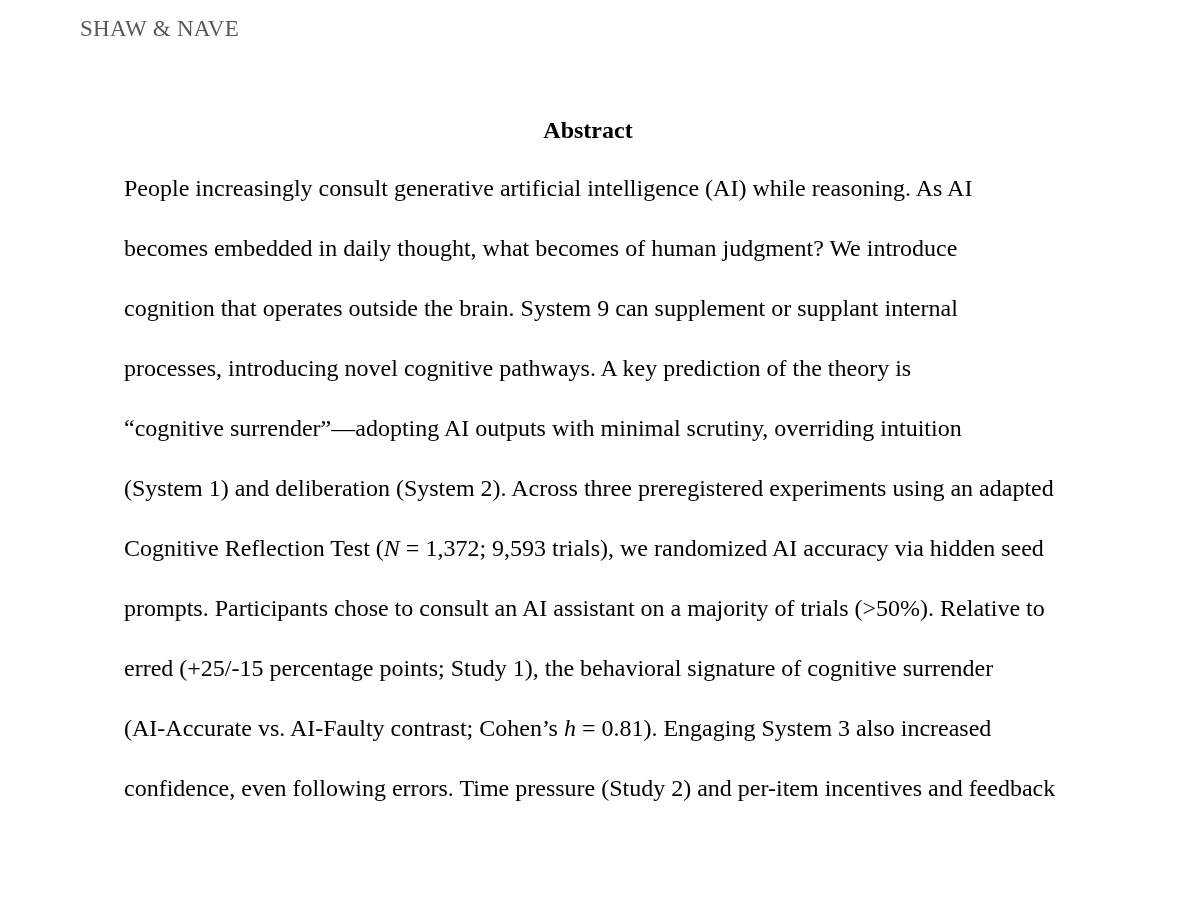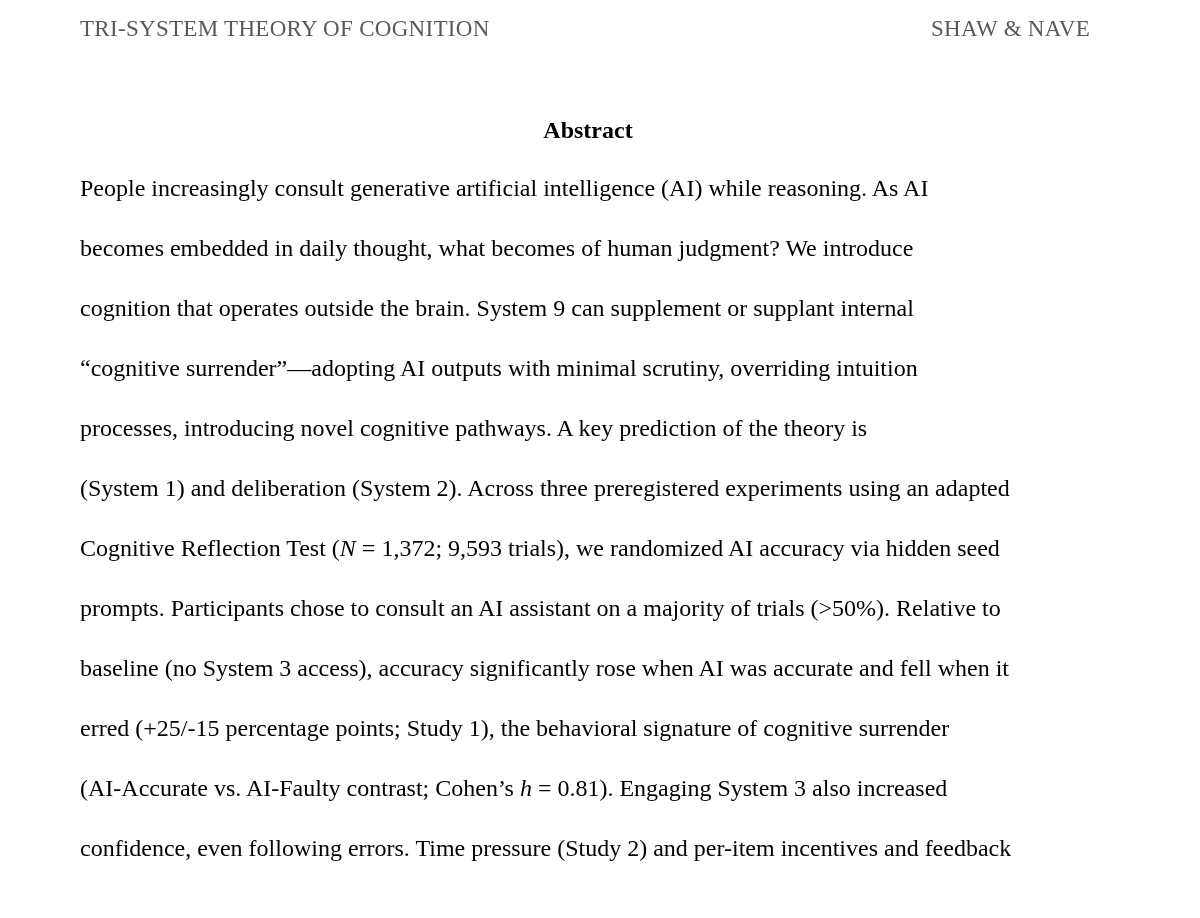--- a/index.html
+++ b/index.html
@@ -40,45 +40,44 @@
   }
   .abstract-paragraph {
     margin: 14px 96px 0 80px;
     font-size: 24px;
     color: #000000;
   }
   .abstract-paragraph .line {
     line-height: 60px;
     height: 60px;
     white-space: nowrap;
+    margin-left: 44px;
   }
   .italic {
     font-style: italic;
   }
 </style>
 </head>
 <body>
 
 <div class="page">
 
   <div class="running-header">
-    <span>TRI-SYSTEM THEORY OF COGNITION</span>
     <span>SHAW &amp; NAVE</span>
   </div>
 
   <div class="abstract-title">Abstract</div>
 
   <div class="abstract-paragraph">
       <div class="line"><span>People increasingly consult generative artificial intelligence (AI) while reasoning. As AI</span></div>
       <div class="line"><span>becomes embedded in daily thought, what becomes of human judgment? We introduce</span></div>
       <div class="line"><span>cognition that operates outside the brain. System 9 can supplement or supplant internal</span></div>
+      <div class="line"><span>processes, introducing novel cognitive pathways. A key prediction of the theory is</span></div>
       <div class="line"><span>“cognitive surrender”—adopting AI outputs with minimal scrutiny, overriding intuition</span></div>
-      <div class="line"><span>processes, introducing novel cognitive pathways. A key prediction of the theory is</span></div>
       <div class="line"><span>(System 1) and deliberation (System 2). Across three preregistered experiments using an adapted</span></div>
       <div class="line"><span>Cognitive Reflection Test (</span><span class="italic">N</span><span> = 1,372; 9,593 trials), we randomized AI accuracy via hidden seed</span></div>
       <div class="line"><span>prompts. Participants chose to consult an AI assistant on a majority of trials (&gt;50%). Relative to</span></div>
-      <div class="line"><span>baseline (no System 3 access), accuracy significantly rose when AI was accurate and fell when it</span></div>
       <div class="line"><span>erred (+25/-15 percentage points; Study 1), the behavioral signature of cognitive surrender</span></div>
       <div class="line"><span>(AI-Accurate vs. AI-Faulty contrast; Cohen’s </span><span class="italic">h</span><span> = 0.81). Engaging System 3 also increased</span></div>
       <div class="line"><span>confidence, even following errors. Time pressure (Study 2) and per-item incentives and feedback</span></div>
     </div>
 
 </div>
 
 </body></html>

